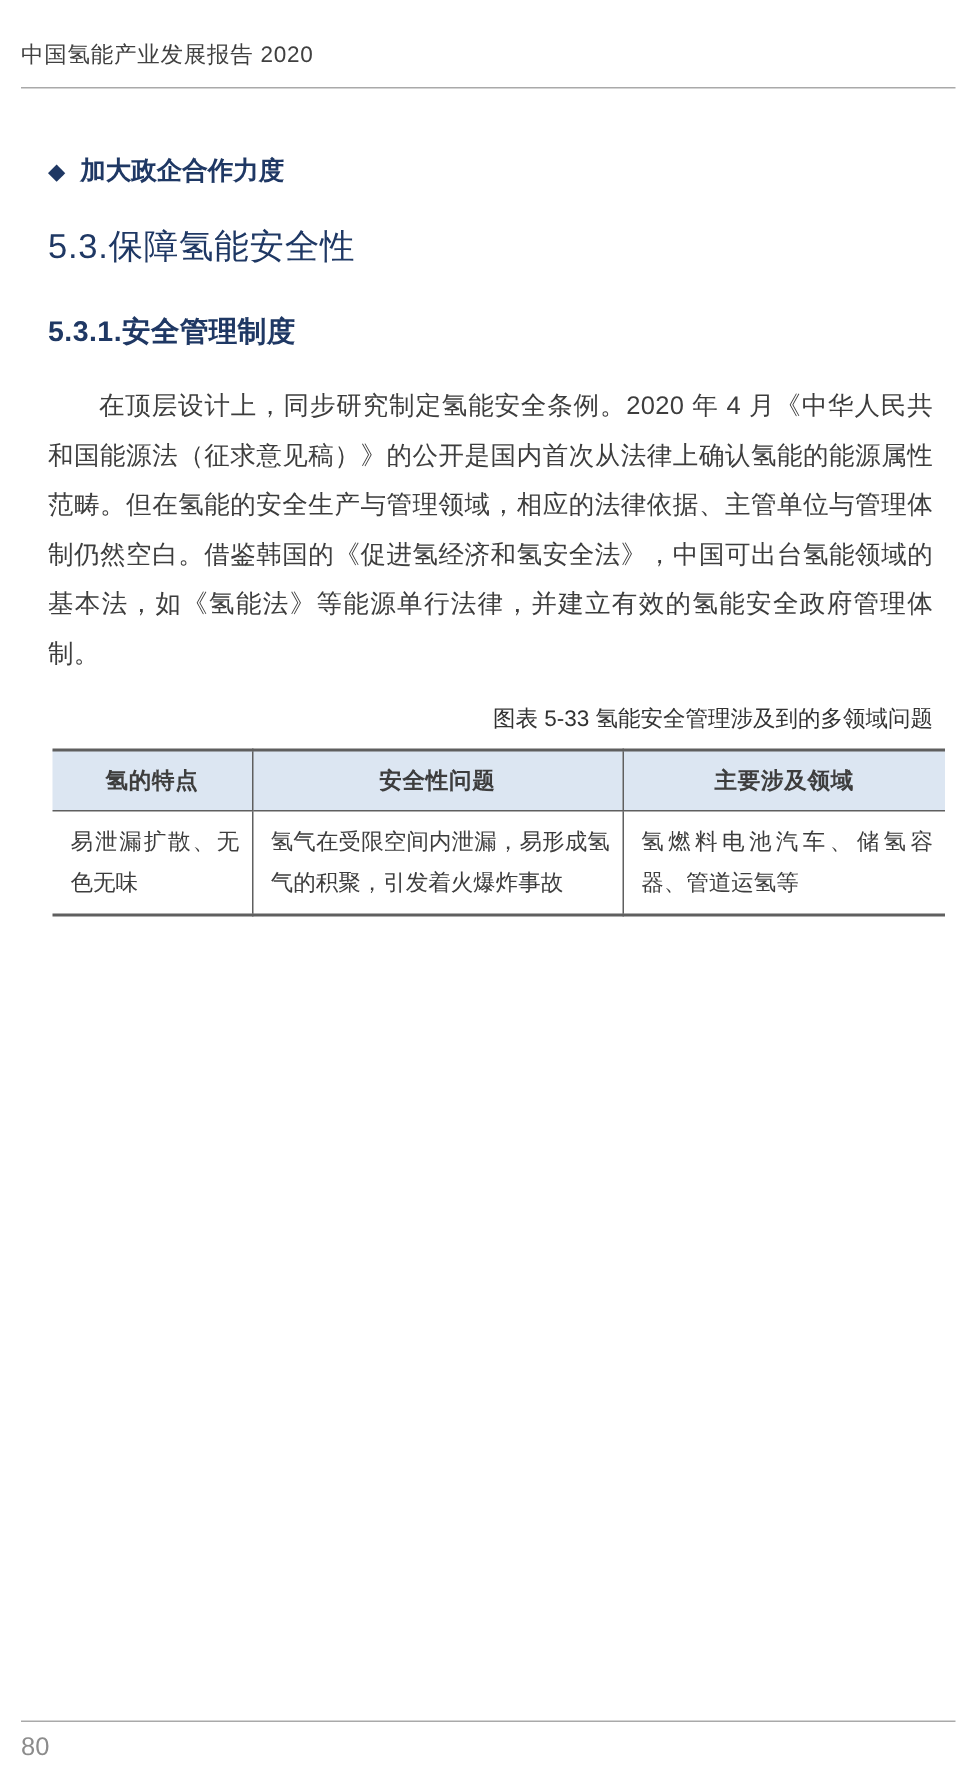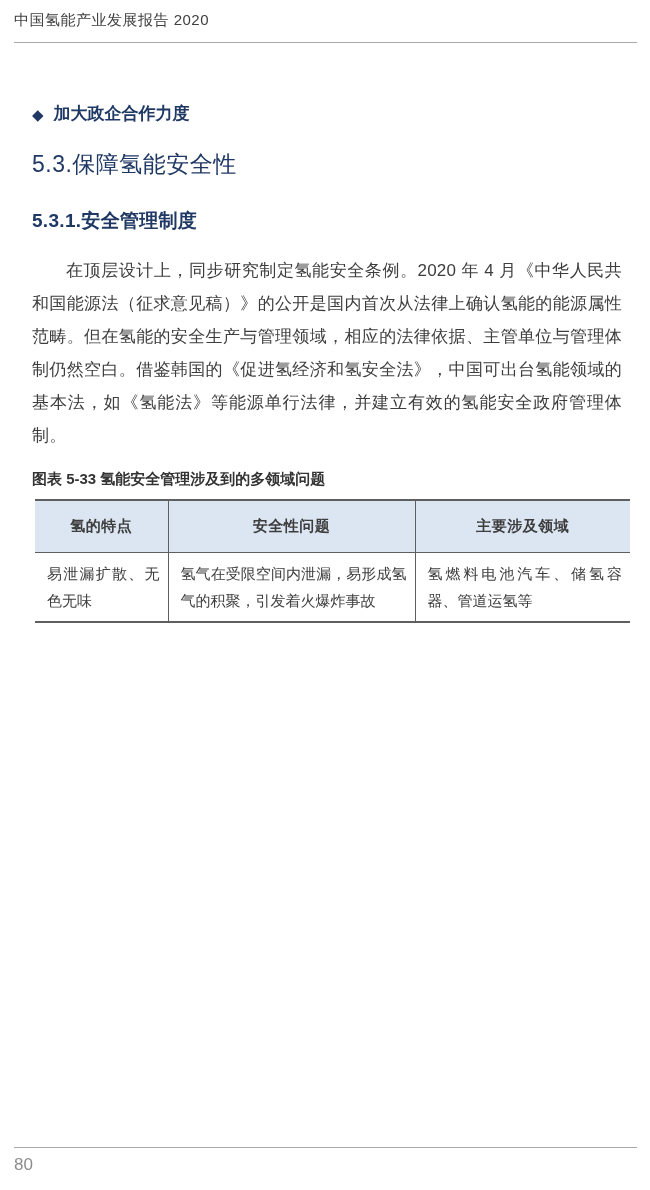--- a/index.html
+++ b/index.html
@@ -11,21 +11,21 @@
     --page-number:#8c8c8c;
   }
   *{margin:0;padding:0;box-sizing:border-box;}
   html,body{background:#ffffff;}
   body{
     width:650px;height:1190px;position:relative;overflow:hidden;
     font-family:"Liberation Sans","DejaVu Sans",sans-serif;
     color:var(--body-text);
   }
   .page-header{
-    position:absolute;top:0;left:14px;right:13px;
+    position:absolute;top:16px;left:14px;right:13px;
     padding:11px 0 12px 0;
     border-bottom:1px solid var(--rule);
     font-size:15px;color:#404040;letter-spacing:.5px;
   }
   .content{position:absolute;top:46px;left:32px;width:590px;}
   .bullet-heading{
     margin-top:56px;display:flex;align-items:center;gap:10px;
     font-size:17px;font-weight:bold;color:var(--heading);
   }
   .diamond{font-size:15px;line-height:1;color:var(--heading);transform:translateY(1px);}
@@ -34,34 +34,34 @@
     text-align:justify;text-indent:2em;color:var(--body-text);
     letter-spacing:.2px;
   }
   h2.sec{
     margin-top:24px;font-size:23px;font-weight:normal;color:var(--heading);letter-spacing:.5px;
   }
   h3.subsec{
     margin-top:28px;font-size:19px;font-weight:bold;color:var(--heading);letter-spacing:.3px;
   }
   .table-caption{
-    margin-top:18px;text-align:left;font-size:15px;font-weight:bold;color:#333333;
+    margin-top:18px;text-align:right;font-size:15px;font-weight:normal;color:#333333;
   }
   table.domains{
     margin:10px 0 0 3px;width:595px;border-collapse:collapse;table-layout:fixed;
     border-top:2px solid var(--table-border);
     border-bottom:2px solid var(--table-border);
     font-size:15px;color:var(--body-text);
   }
   table.domains col.c1{width:133px;}
   table.domains col.c2{width:247px;}
   table.domains col.c3{width:215px;}
   table.domains th{
     background:var(--table-header-bg);
-    font-weight:600;height:52px;text-align:center;
+    font-weight:600;height:40px;text-align:center;
     border-bottom:1px solid var(--table-border);
     letter-spacing:.5px;
   }
   table.domains td{
     padding:7px 8px 7px 12px;line-height:27px;vertical-align:middle;text-align:justify;
   }
   table.domains tbody tr.row-sep td{border-bottom:1px solid var(--table-border);}
   table.domains th:nth-child(1),table.domains td:nth-child(1),
   table.domains th:nth-child(2),table.domains td:nth-child(2){
     border-right:1px solid var(--table-border);

